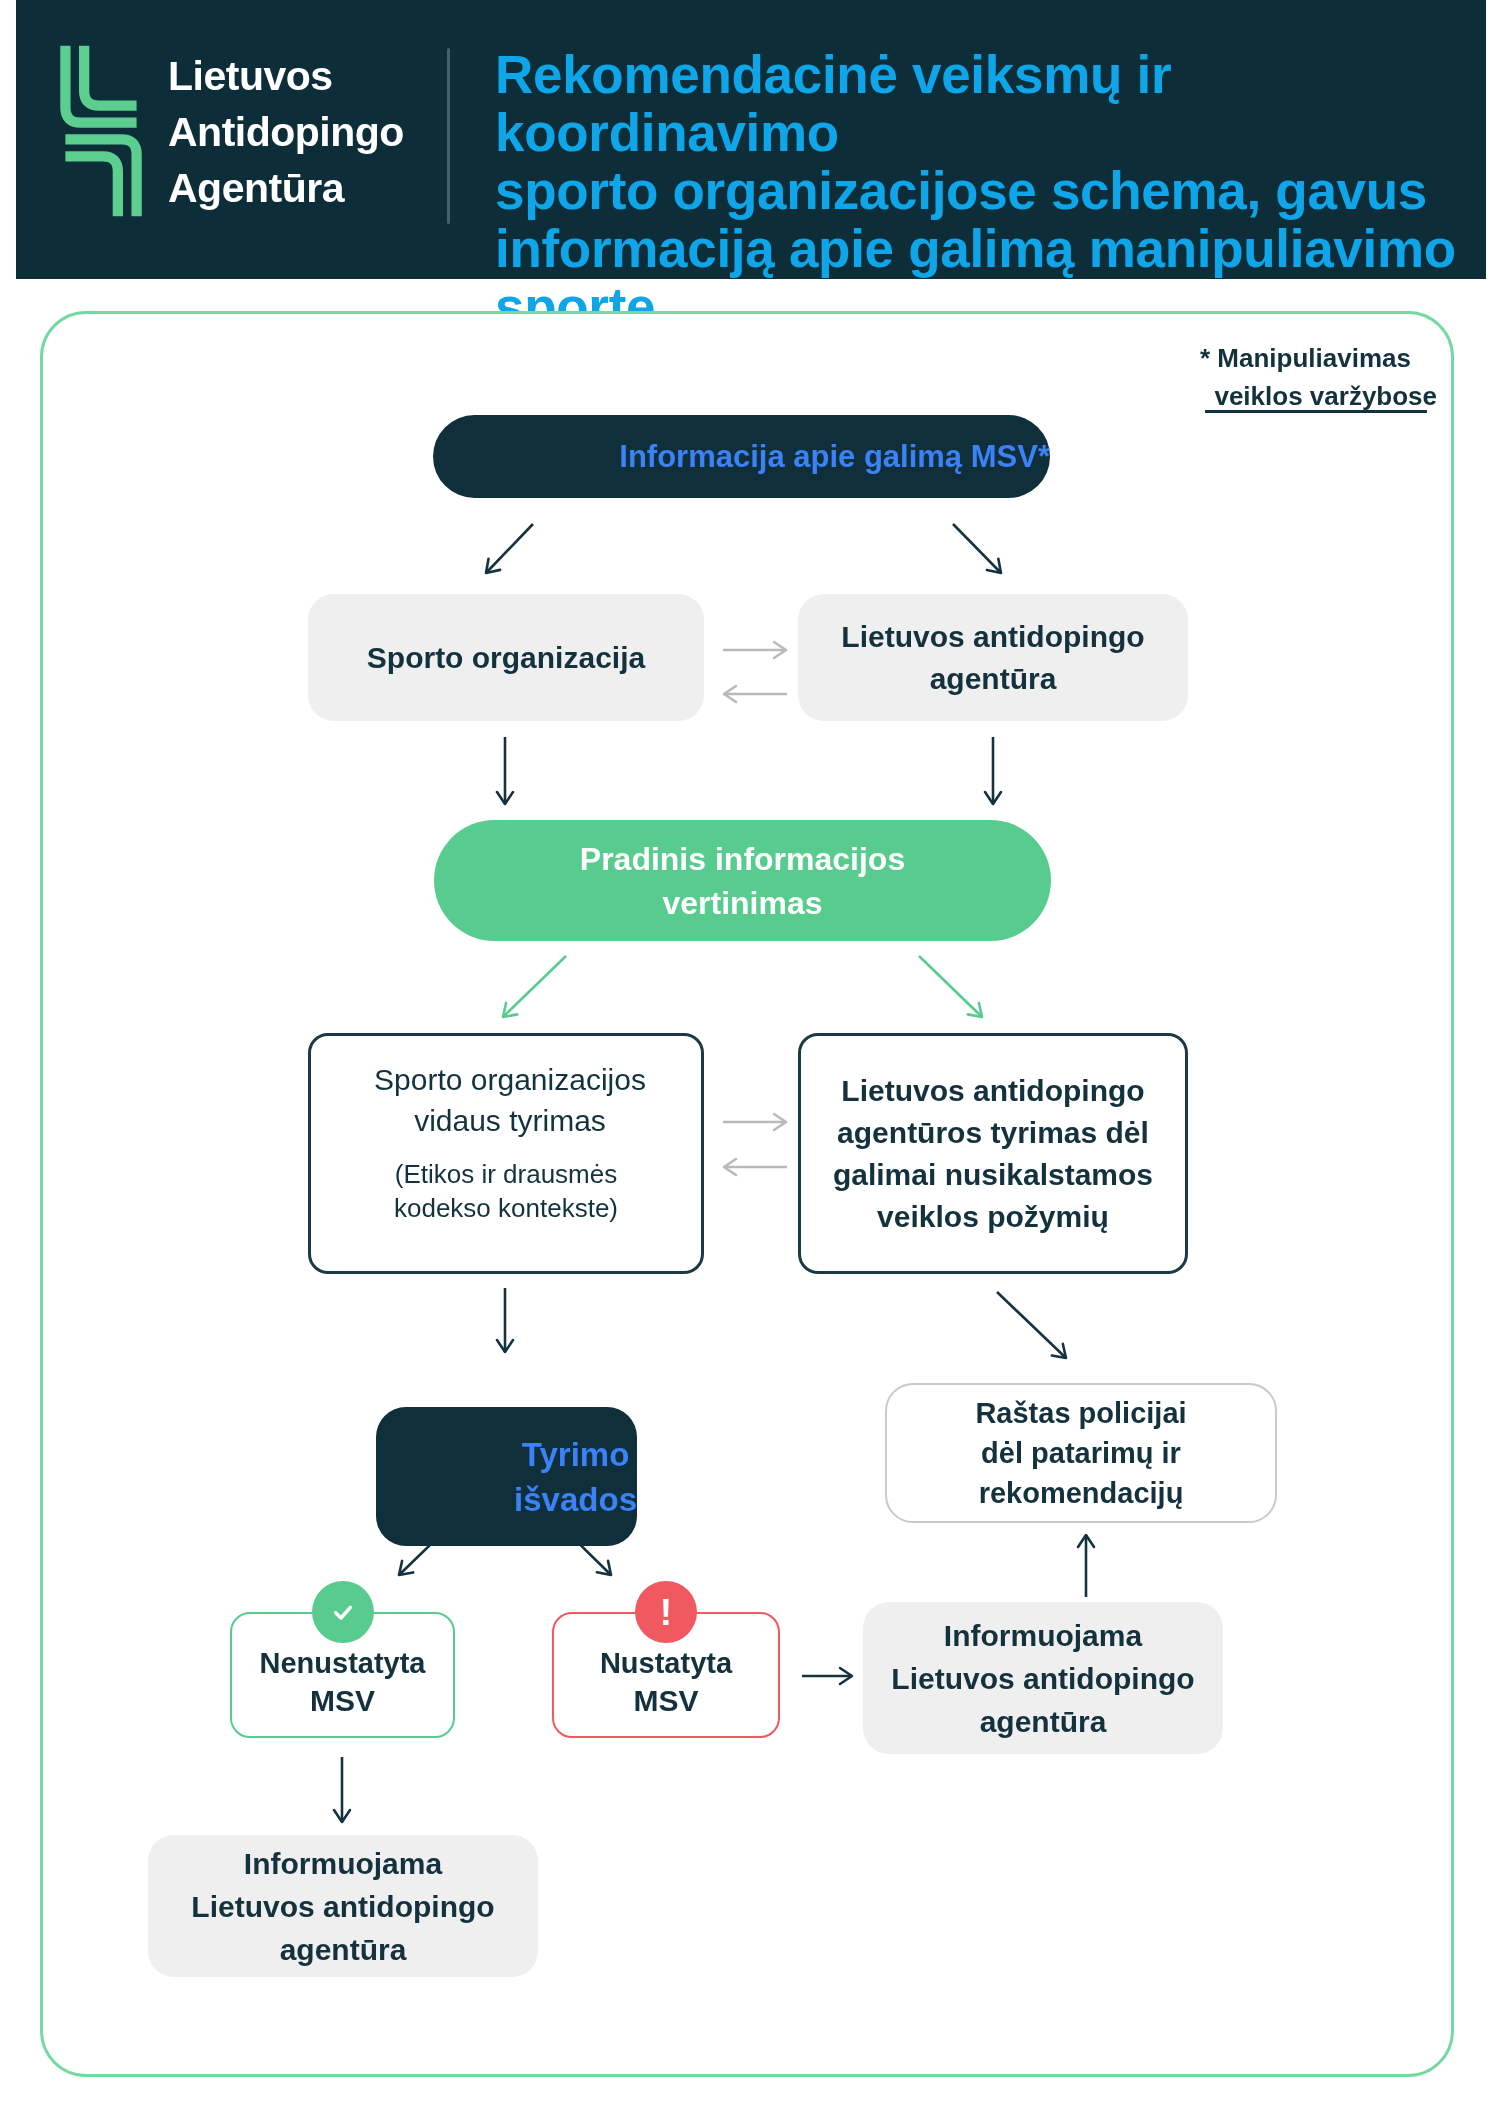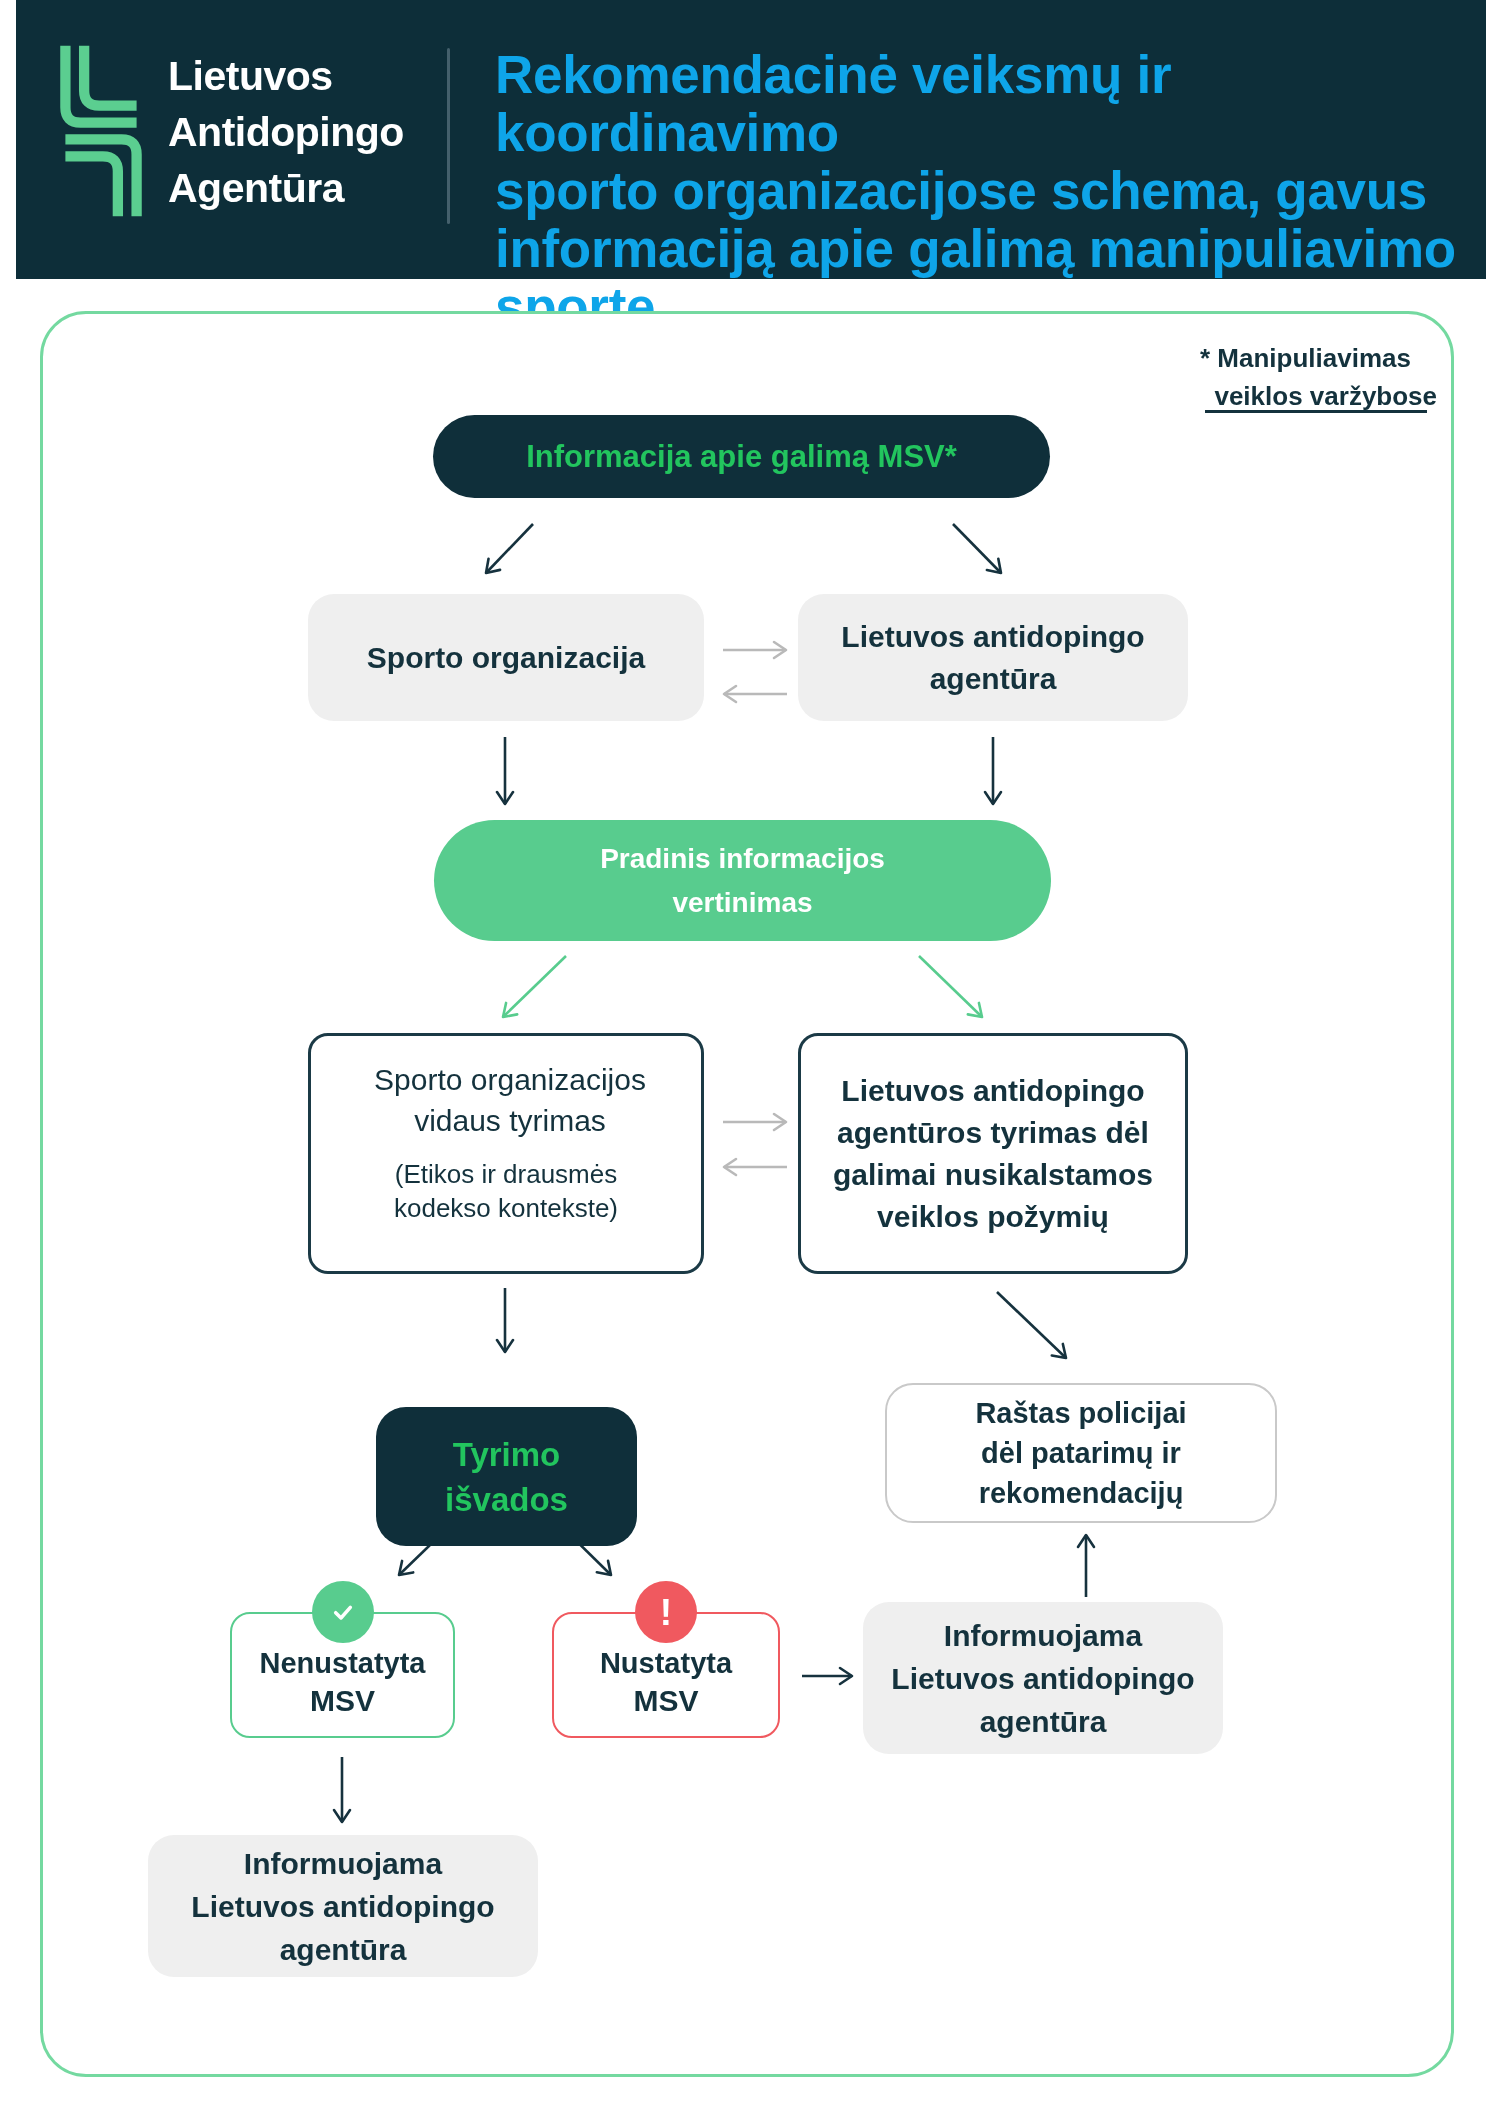--- a/index.html
+++ b/index.html
@@ -33,31 +33,31 @@
     position:absolute;left:1200px;top:339px;z-index:2;font-size:26px;line-height:38px;
     font-weight:600;color:#14323D;white-space:pre;
   }
   .annotation-underline{position:absolute;left:1205px;top:410px;width:222px;height:2.5px;background:#14323D;z-index:2;}
 
   
   .node{
     position:absolute;z-index:2;box-sizing:border-box;display:flex;flex-direction:column;
     align-items:center;justify-content:center;text-align:center;font-weight:600;color:#14323D;
   }
-  .dark{background:#0F2F3A;color:#22c55e;}
+  .dark{background:#0F2F3A;color:#3b82f6;align-items:flex-end;}
   .gray{background:#EFEFEF;border-radius:26px;}
 
   .n-info{left:433px;top:415px;width:617px;height:83px;border-radius:42px;font-size:31px;}
   .n-info b{font-weight:800;}
 
   .n-sport{left:308px;top:594px;width:396px;height:127px;font-size:30px;line-height:42px;}
   .n-laa{left:798px;top:594px;width:390px;height:127px;font-size:30px;line-height:42px;}
 
   .n-eval{left:434px;top:820px;width:617px;height:121px;border-radius:61px;background:#58CC8E;
-          color:#ffffff;font-size:28px;font-weight:700;line-height:44px;}
+          color:#ffffff;font-size:32px;font-weight:700;line-height:44px;}
 
   .outline-dark{background:#ffffff;border:3px solid #1B3A46;border-radius:20px;}
   .n-internal{left:308px;top:1033px;width:396px;height:241px;padding-bottom:24px;}
   .n-internal .t{font-size:30px;line-height:41px;font-weight:400;margin-bottom:16px;margin-left:8px;}
   .n-internal .note{font-size:26px;line-height:34px;font-weight:400;}
   .n-laainv{left:798px;top:1033px;width:390px;height:241px;font-size:30px;line-height:42px;}
 
   .n-concl{left:376px;top:1374px;width:261px;height:139px;border-radius:30px;
            font-size:33px;line-height:45px;font-weight:700;margin-top:33px;}
   .n-police{left:885px;top:1383px;width:392px;height:140px;background:#ffffff;

